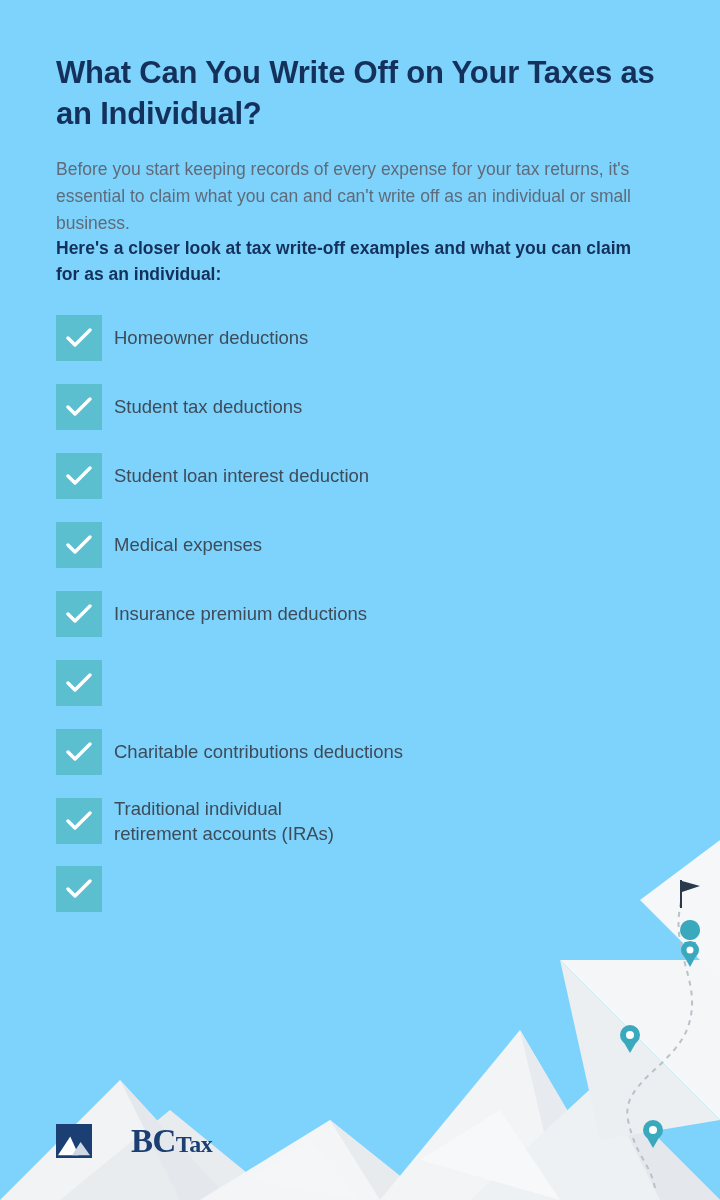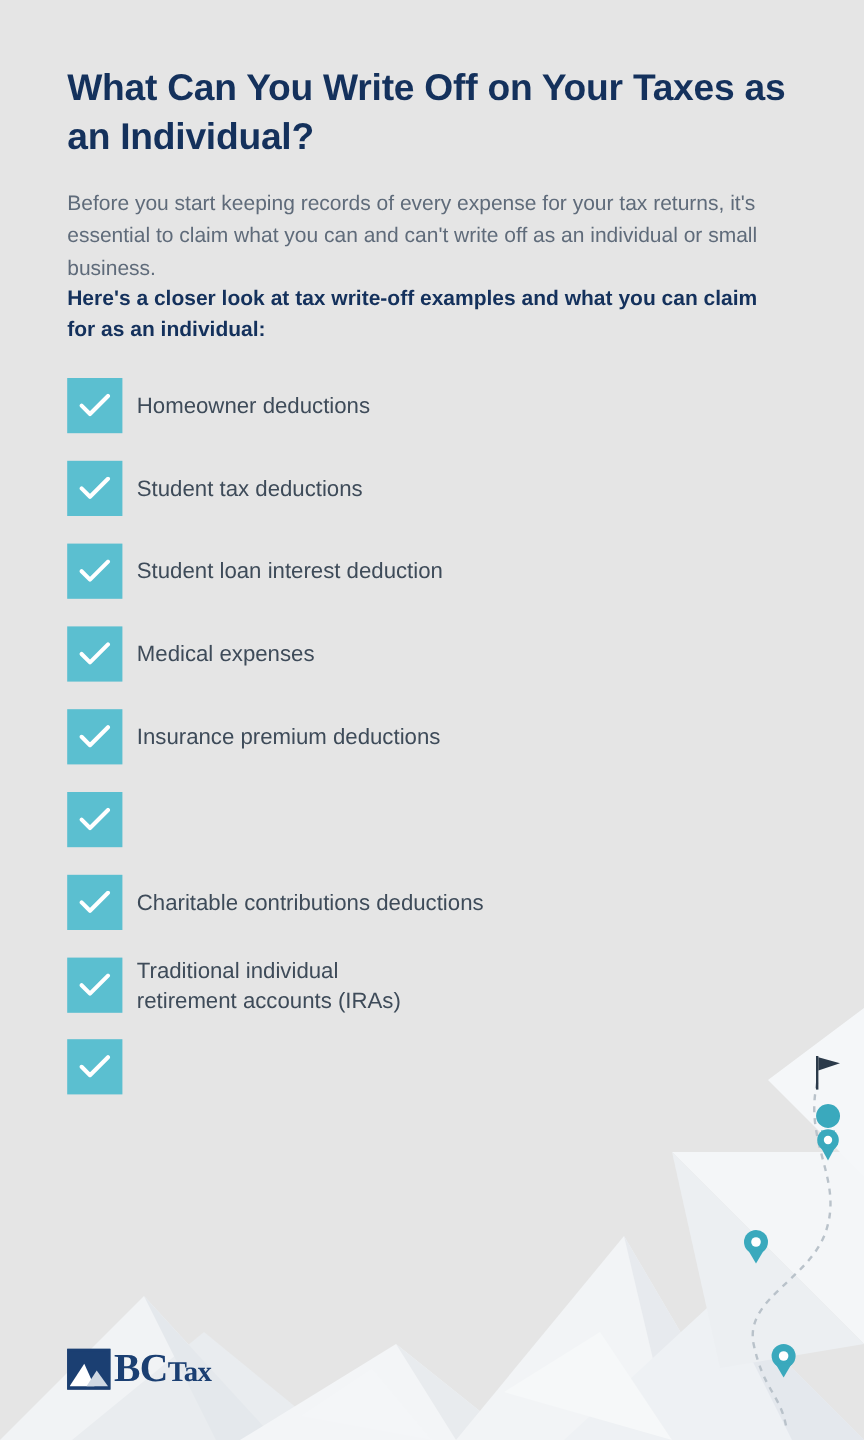--- a/index.html
+++ b/index.html
@@ -7,21 +7,21 @@
     width: 720px;
     height: 1200px;
     background: #ffffff;
     font-family: "Liberation Sans", sans-serif;
     overflow: hidden;
   }
   .page {
     position: relative;
     width: 720px;
     height: 1200px;
-    background: #e5e5e5;
+    background: #7dd3fc;
     overflow: hidden;
   }
 
   
   .bg-art {
     position: absolute;
     left: 0;
     bottom: 0;
     width: 720px;
     height: 420px;
@@ -94,20 +94,21 @@
   }
 
   
   .logo {
     position: absolute;
     left: 56px;
     bottom: 42px;
     z-index: 3;
     display: flex;
     align-items: center;
+    gap: 36px;
   }
   .logo-mark {
     width: 36px;
     height: 34px;
     background: #1b3f72;
     border: 2px solid #1b3f72;
     display: flex;
     align-items: flex-end;
     justify-content: center;
     overflow: hidden;

